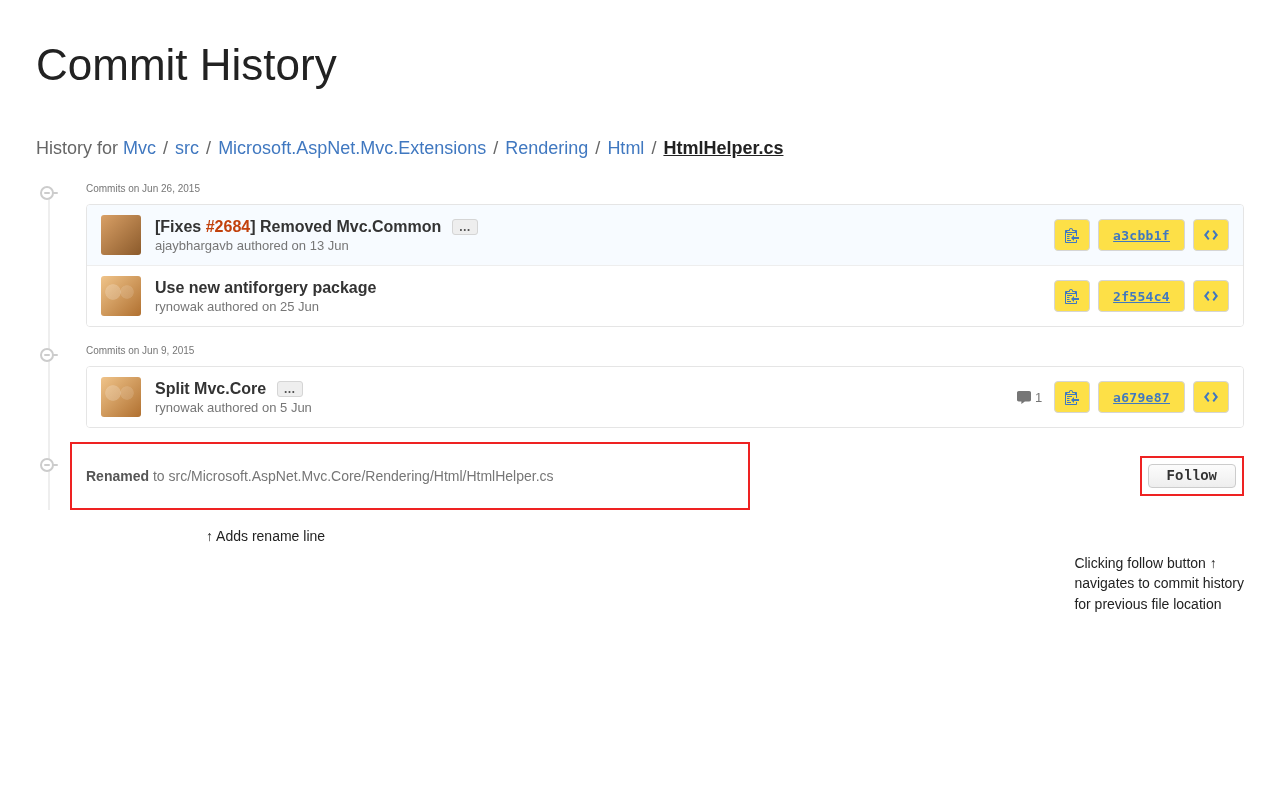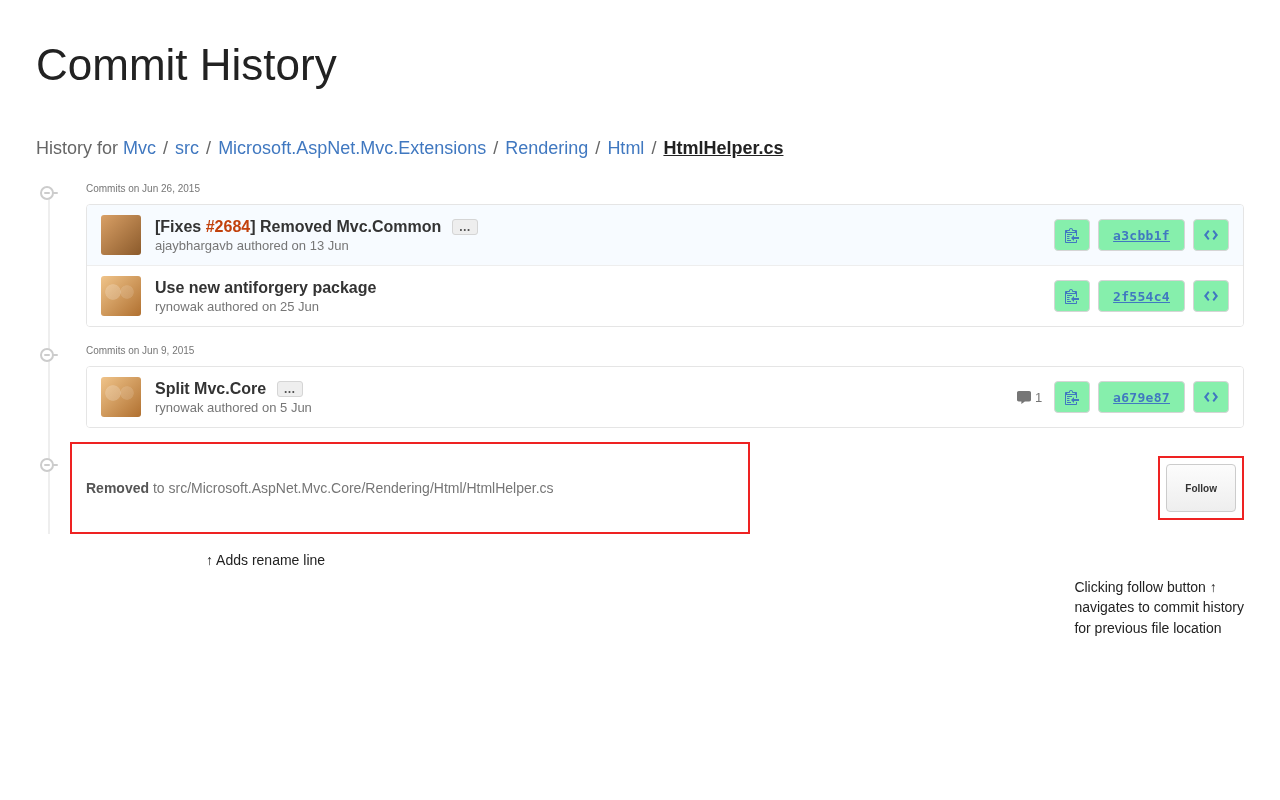--- a/index.html
+++ b/index.html
@@ -69,21 +69,21 @@
     display: inline-block; vertical-align: middle;
     border: 1px solid #d5d5d5; border-radius: 3px; background: #eee;
     font-size: 12px; color: #555; padding: 0 6px; line-height: 14px;
     margin-left: 6px; cursor: pointer;
   }
   .commit-meta { font-size: 13px; color: #767676; margin-top: 2px; }
   .commit-actions { display: flex; align-items: center; gap: 8px; }
   .btn-ico, .sha-btn, .browse-btn {
     display: inline-flex; align-items: center; justify-content: center;
     height: 32px; border: 1px solid #d5d5d5; border-radius: 4px;
-    background: #86efac; cursor: pointer;
+    background: #fde047; cursor: pointer;
   }
   .btn-ico { width: 36px; color: #4078c0; }
   .sha-btn {
     padding: 0 14px; font-family: SFMono-Regular, Consolas, monospace;
     font-size: 13px; color: #4078c0; font-weight: 600; letter-spacing: 0.3px;
   }
   .browse-btn { width: 36px; color: #4078c0; font-weight: 700; }
   .comment-count { display: inline-flex; align-items: center; gap: 4px; color: #767676; font-size: 13px; margin-right: 4px; }
   .rename-row {
     position: relative; display: flex; align-items: center;
@@ -98,23 +98,24 @@
   .rename-text { padding-left: 0; }
   .rename-text b { color: #555; font-weight: 700; }
   .follow-wrap {
     margin-left: auto; position: relative; padding: 8px;
   }
   .follow-outline {
     position: absolute; inset: 0; border: 2px solid #e22; pointer-events: none;
   }
   .follow-btn {
     display: inline-flex; align-items: center; justify-content: center;
-    height: 48px; padding: 0 18px; border: 1px solid #ccc; border-radius: 4px;
-    background: linear-gradient(#fcfcfc,#eee); color: #333; font-size: 10px; font-weight: 600;
+    height: 24px; padding: 0 18px; border: 1px solid #ccc; border-radius: 4px;
+    background: linear-gradient(#fcfcfc,#eee); color: #333; font-size: 14px; font-weight: 600;
     cursor: pointer;
+    font-family: Liberation Mono, monospace;
   }
   .annotation-row {
     display: flex; justify-content: space-between;
     margin-top: 18px; font-size: 14px; color: #222;
   }
   .annotation-left { margin-left: 170px; }
   .annotation-right { text-align: left; max-width: 520px; line-height: 1.45; margin-top: 25px; }
   svg { display: block; }
 </style>
 </head>
@@ -232,21 +233,21 @@
             </svg>
         </a>
       </div>
     </div>
   </div>
 
   <div class="rename-row">
     <span class="marker"></span>
     <span class="rename-box-outline"></span>
     <span class="rename-text">
-      <b>Removed</b><span> to src/Microsoft.AspNet.Mvc.Core/Rendering/Html/HtmlHelper.cs</span>
+      <b>Renamed</b><span> to src/Microsoft.AspNet.Mvc.Core/Rendering/Html/HtmlHelper.cs</span>
     </span>
     <div class="follow-wrap">
       <span class="follow-outline"></span>
       <button class="follow-btn">Follow</button>
     </div>
   </div>
 </div>
 
 <div class="annotation-row">
   <div class="annotation-left">↑ Adds rename line</div>

